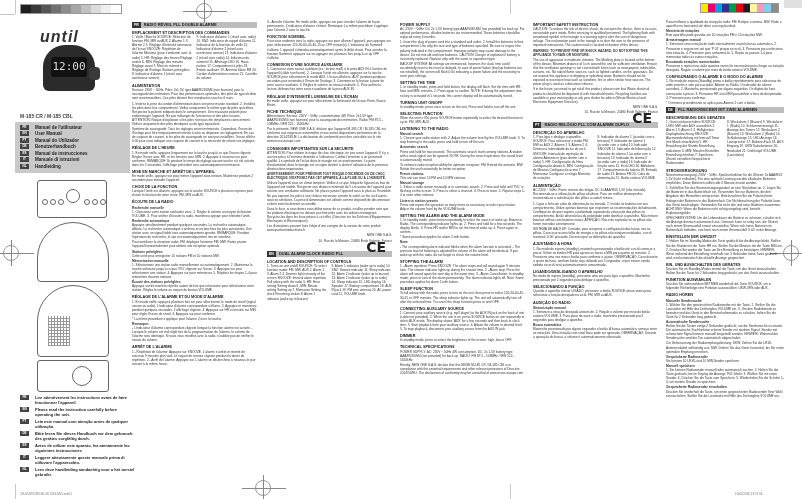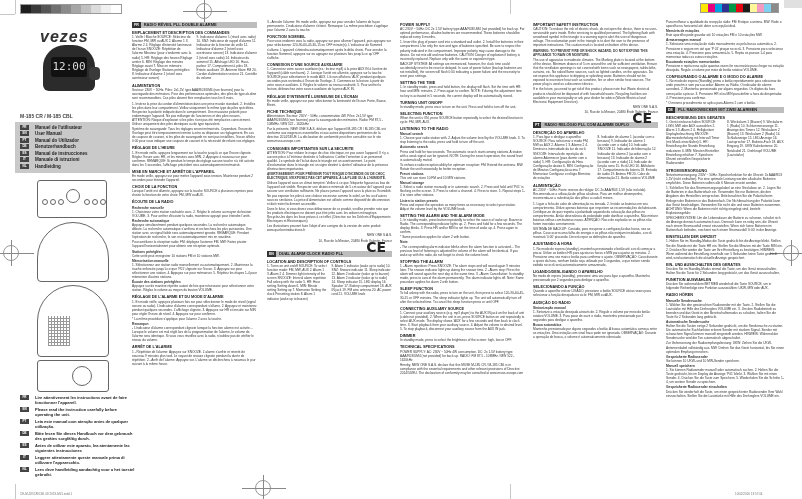--- a/index.html
+++ b/index.html
@@ -89,21 +89,21 @@
 <div class="reg-mark" style="left:196px;top:3px;"></div>
 <div class="reg-mark" style="left:3px;top:245px;"></div>
 <div class="reg-mark" style="left:783px;top:245px;"></div>
 <div class="reg-mark" style="left:255px;top:480px;"></div>
 <div class="crop-mark" style="left:15px;top:0;width:1px;height:14px;"></div>
 <div class="crop-mark" style="left:0;top:14px;width:15px;height:1px;"></div>
 <div class="crop-mark" style="left:15px;top:484px;width:1px;height:15px;"></div>
 <div class="crop-mark" style="left:510px;top:484px;width:1px;height:15px;"></div>
 <div class="crop-mark" style="left:510px;top:0;width:1px;height:14px;"></div>
 
-<div class="logo">vezes</div>
+<div class="logo">until</div>
 <div class="clock">
   <div class="clock-face">12:00</div>
   <div class="clock-knob"></div>
 </div>
 <div class="model">M-185 CR / M-185 CBL</div>
 <div class="lang-box">
   <div class="lang-row">
       <span class="lang-code">FR</span>
       <span class="lang-label">Manuel de l'utilisateur</span>
     </div>

